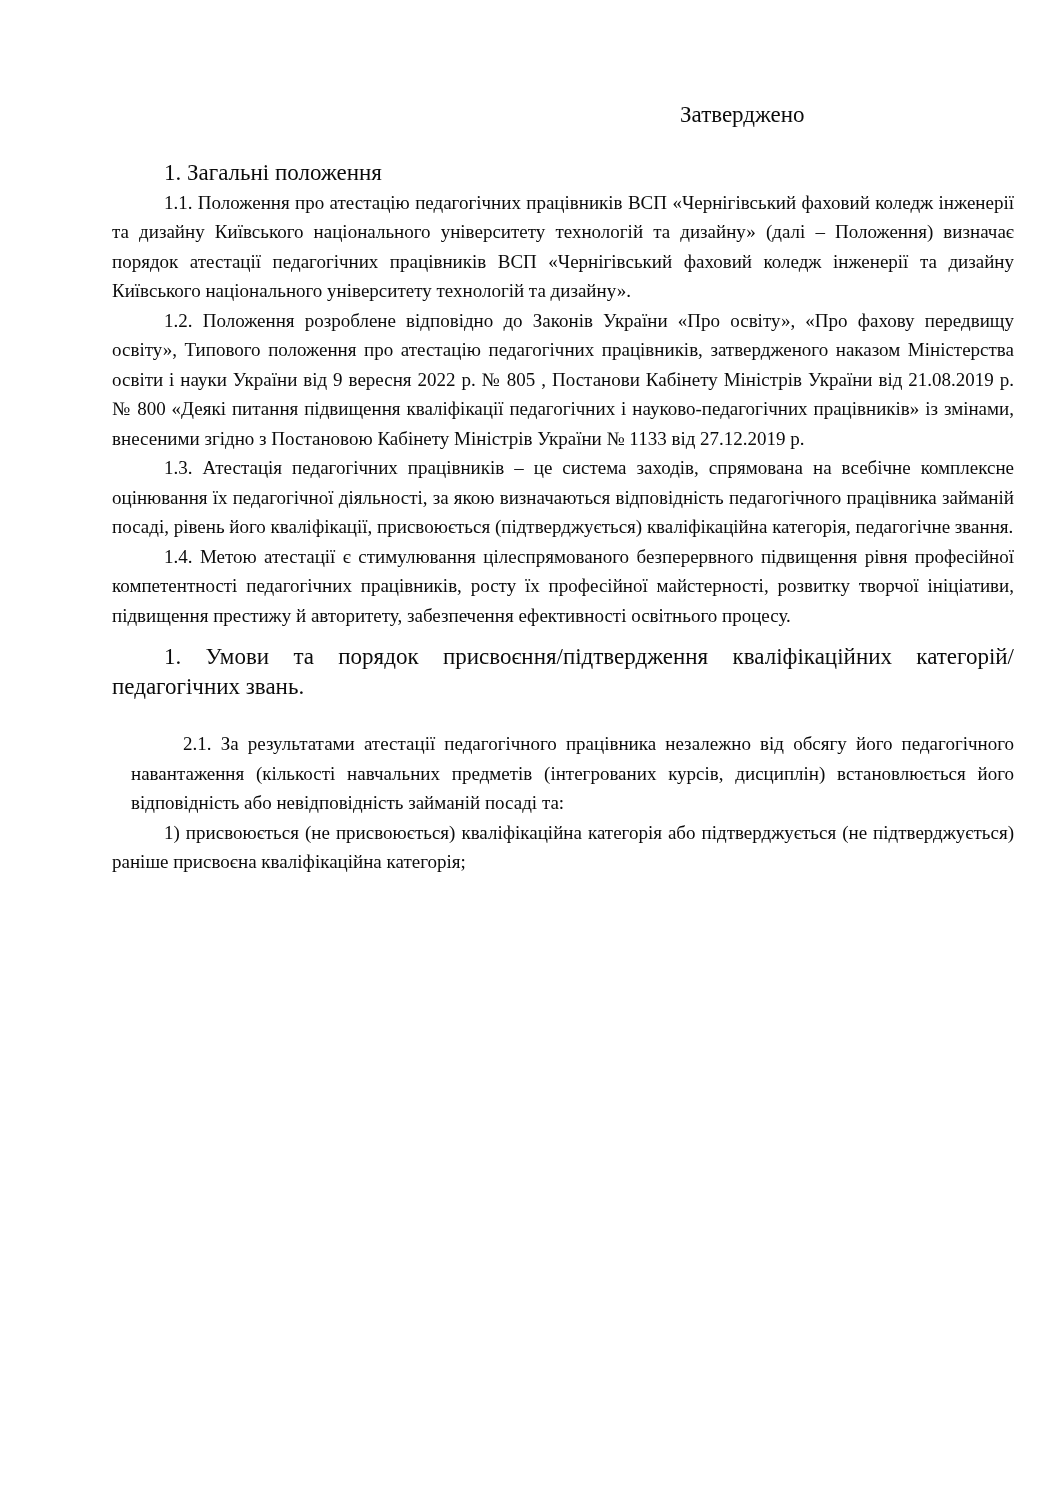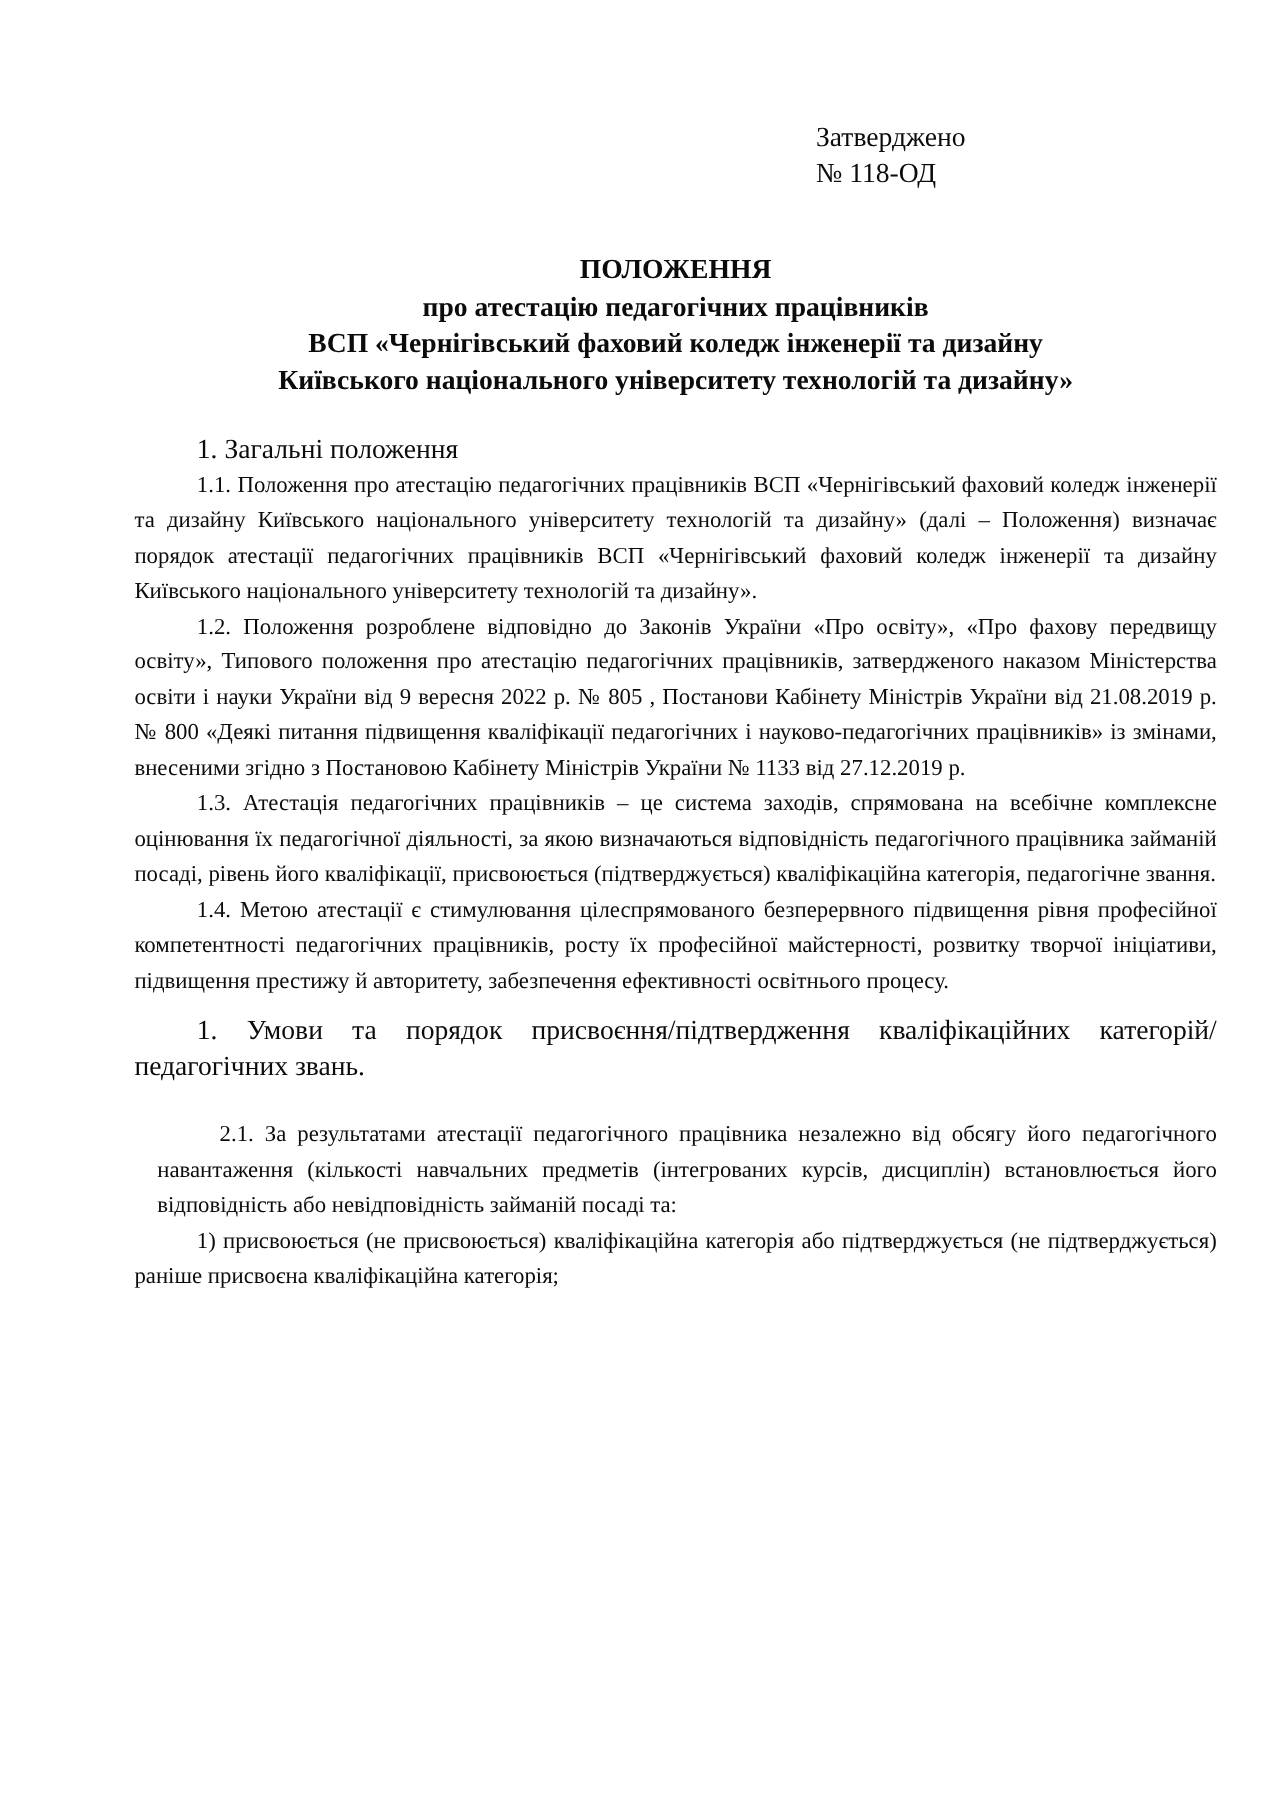--- a/index.html
+++ b/index.html
@@ -57,29 +57,22 @@
     margin-left: 19px;
   }
 </style>
 </head>
 <body>
 
 <div class="page">
 
   <div class="approval">
     <div>Затверджено</div>
-    <div>№ 118-ОД</div>
   </div>
 
-  <div class="title-block">
-    <div>ПОЛОЖЕННЯ</div>
-    <div>про атестацію педагогічних працівників</div>
-    <div>ВСП «Чернігівський фаховий коледж інженерії та дизайну</div>
-    <div>Київського національного університету технологій та дизайну»</div>
-  </div>
 
   <div class="sec-heading">1. Загальні положення</div>
 
   <p class="para">1.1. Положення про атестацію педагогічних працівників ВСП «Чернігівський фаховий коледж інженерії та дизайну Київського національного університету технологій та дизайну» (далі – Положення) визначає порядок атестації педагогічних працівників ВСП «Чернігівський фаховий коледж інженерії та дизайну Київського національного університету технологій та дизайну».</p>
   <p class="para">1.2. Положення розроблене відповідно до Законів України «Про освіту», «Про фахову передвищу освіту», Типового положення про атестацію педагогічних працівників, затвердженого наказом Міністерства освіти і науки України від 9 вересня 2022 р. № 805 , Постанови Кабінету Міністрів України від 21.08.2019 р. № 800 «Деякі питання підвищення кваліфікації педагогічних і науково-педагогічних працівників» із змінами, внесеними згідно з Постановою Кабінету Міністрів України № 1133 від 27.12.2019 р.</p>
   <p class="para">1.3. Атестація педагогічних працівників – це система заходів, спрямована на всебічне комплексне оцінювання їх педагогічної діяльності, за якою визначаються відповідність педагогічного працівника займаній посаді, рівень його кваліфікації, присвоюється (підтверджується) кваліфікаційна категорія, педагогічне звання.</p>
   <p class="para">1.4. Метою атестації є стимулювання цілеспрямованого безперервного підвищення рівня професійної компетентності педагогічних працівників, росту їх професійної майстерності, розвитку творчої ініціативи, підвищення престижу й авторитету, забезпечення ефективності освітнього процесу.</p>
 
   <div class="sec-heading justified">1. Умови та порядок присвоєння/підтвердження кваліфікаційних категорій/педагогічних звань.</div>
 

